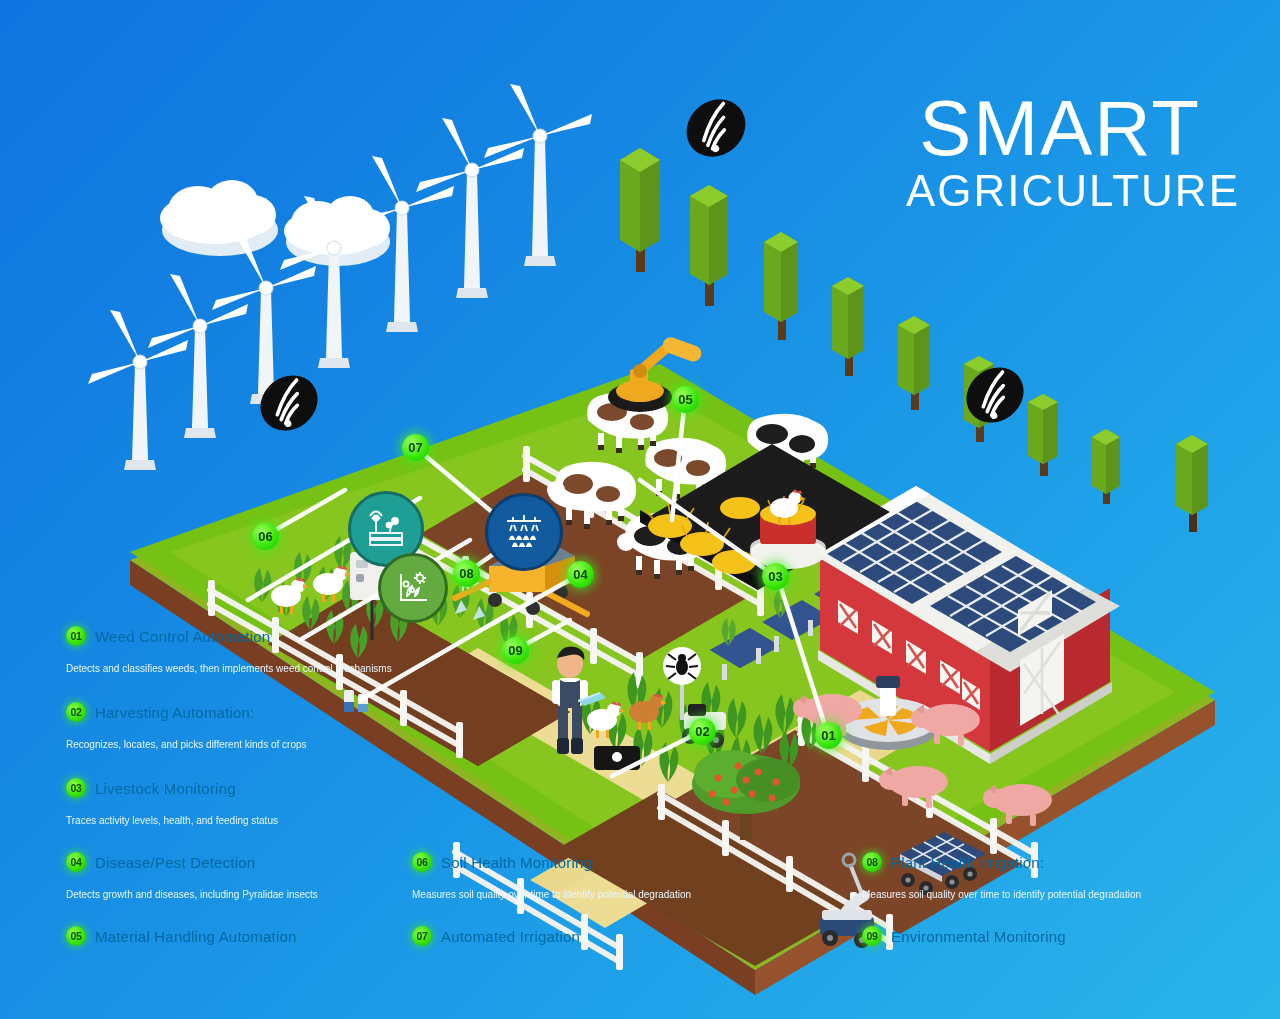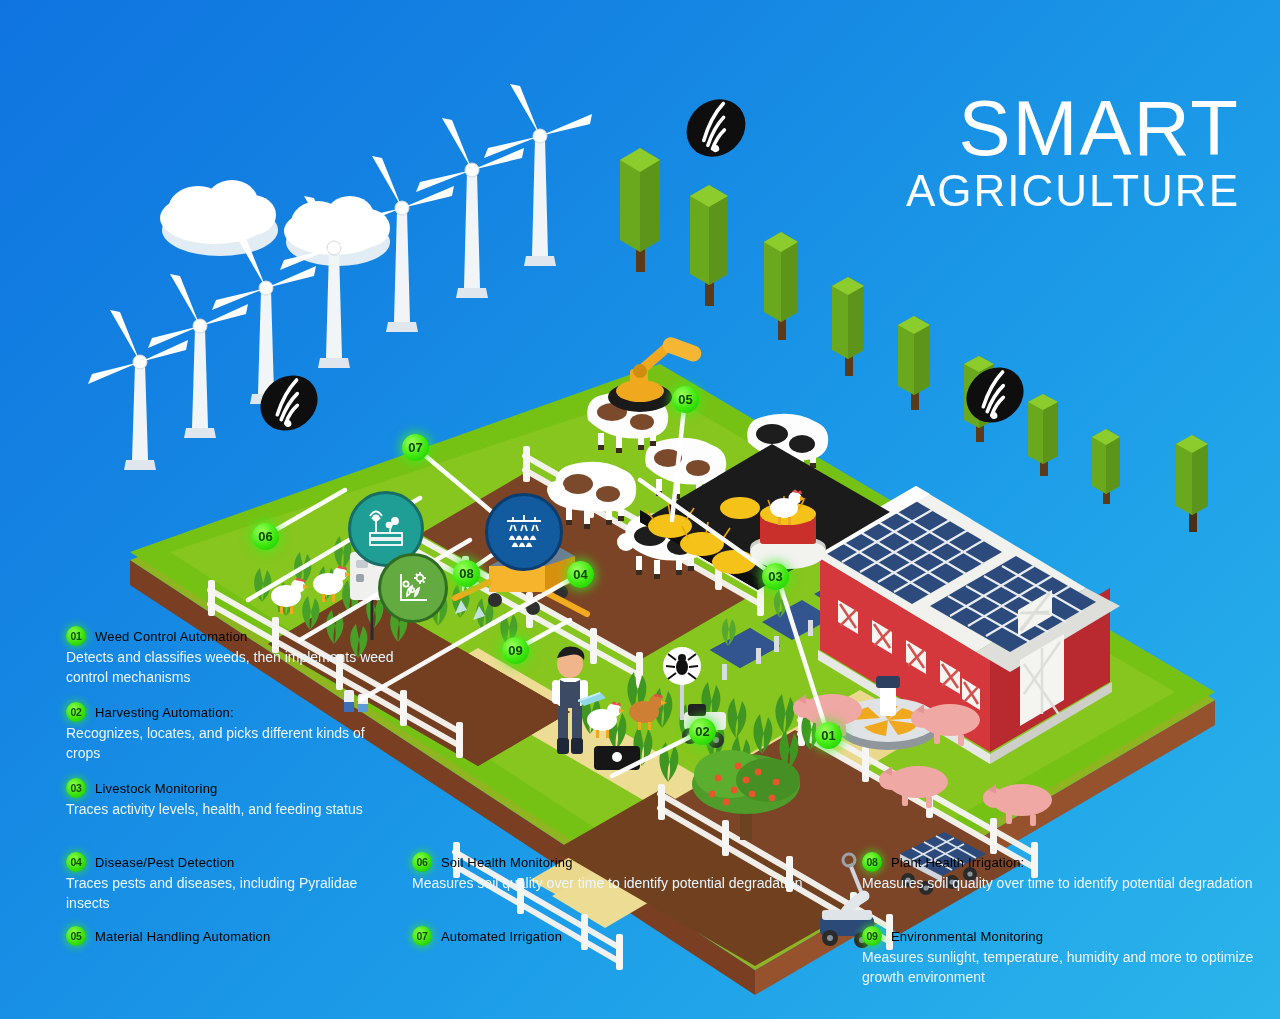--- a/index.html
+++ b/index.html
@@ -6,35 +6,35 @@
   body{
     width:1280px;height:1019px;overflow:hidden;position:relative;
     font-family:"Liberation Sans","DejaVu Sans",sans-serif;
     background:linear-gradient(135deg,#0f74e0 0%,#1484e2 28%,#1c9ce8 62%,#2ab4ea 100%);
   }
   #stage{position:absolute;inset:0;}
   .abs{position:absolute;}
 
   
   #title-block{position:absolute;left:880px;top:92px;width:360px;text-align:right;color:#fff;}
-  #title-main{font-size:78px;line-height:0.94;letter-spacing:2px;font-weight:400;}
+  #title-main{font-size:78px;line-height:0.94;letter-spacing:2px;font-weight:400;text-align:center;}
   #title-sub{font-size:44px;line-height:1.1;letter-spacing:2px;font-weight:400;margin-top:2px;}
 
   
   .legend-item{position:absolute;color:#ffffff;}
   .legend-head{display:flex;align-items:center;gap:9px;}
   .badge{
     width:20px;height:20px;border-radius:50%;
     background:radial-gradient(circle at 38% 34%,#8dff4b 0%,#36e008 58%,#19bd00 100%);
     box-shadow:0 0 7px 2px rgba(60,235,30,0.55);
     color:#0e4f00;font-size:10.5px;font-weight:bold;
     display:flex;align-items:center;justify-content:center;flex:0 0 auto;letter-spacing:-0.3px;
   }
-  .legend-title{font-size:13px;font-weight:400;color:#000000;letter-spacing:0.2px;}
-  .legend-desc{font-size:14px;line-height:1.42;color:#eaf7ff;margin-top:2px;}
+  .legend-title{font-size:15px;font-weight:400;color:#0369a1;letter-spacing:0.2px;}
+  .legend-desc{font-size:10px;line-height:1.42;color:#eaf7ff;margin-top:16px;}
 
   
   #scene{position:absolute;left:100px;top:130px;width:1120px;height:730px;}
 
   
   .techbadge{position:absolute;border-radius:50%;display:flex;align-items:center;justify-content:center;}
   .techbadge.teal{background:#1f9e96;border:3px solid #176e66;}
   .techbadge.green{background:#63ab40;border:3px solid #2f6c22;}
   .techbadge.blue{background:#115b9e;border:3px solid #0a3e71;}
 
@@ -1098,21 +1098,21 @@
           <span class="badge">03</span>
           <span class="legend-title">Livestock Monitoring</span>
         </div>
         <div class="legend-desc">Traces activity levels, health, and feeding status</div>
       </div>
       <div class="legend-item" style="left: 66px; top: 852px; width: 330px;">
         <div class="legend-head">
           <span class="badge">04</span>
           <span class="legend-title">Disease/Pest Detection</span>
         </div>
-        <div class="legend-desc">Traces pests and diseases, including Pyralidae insects</div>
+        <div class="legend-desc">Detects growth and diseases, including Pyralidae insects</div>
       </div>
       <div class="legend-item" style="left: 66px; top: 926px; width: 330px;">
         <div class="legend-head">
           <span class="badge">05</span>
           <span class="legend-title">Material Handling Automation</span>
         </div>
       </div>
       <div class="legend-item" style="left: 412px; top: 852px; width: 400px;">
         <div class="legend-head">
           <span class="badge">06</span>
@@ -1131,17 +1131,16 @@
           <span class="badge">08</span>
           <span class="legend-title">Plant Health Irrigation:</span>
         </div>
         <div class="legend-desc">Measures soil quality over time to identify potential degradation</div>
       </div>
       <div class="legend-item" style="left: 862px; top: 926px; width: 400px;">
         <div class="legend-head">
           <span class="badge">09</span>
           <span class="legend-title">Environmental Monitoring</span>
         </div>
-        <div class="legend-desc">Measures sunlight, temperature, humidity and more to optimize growth environment</div>
       </div>
     </div>
 
 </div>
 
 </body></html>

